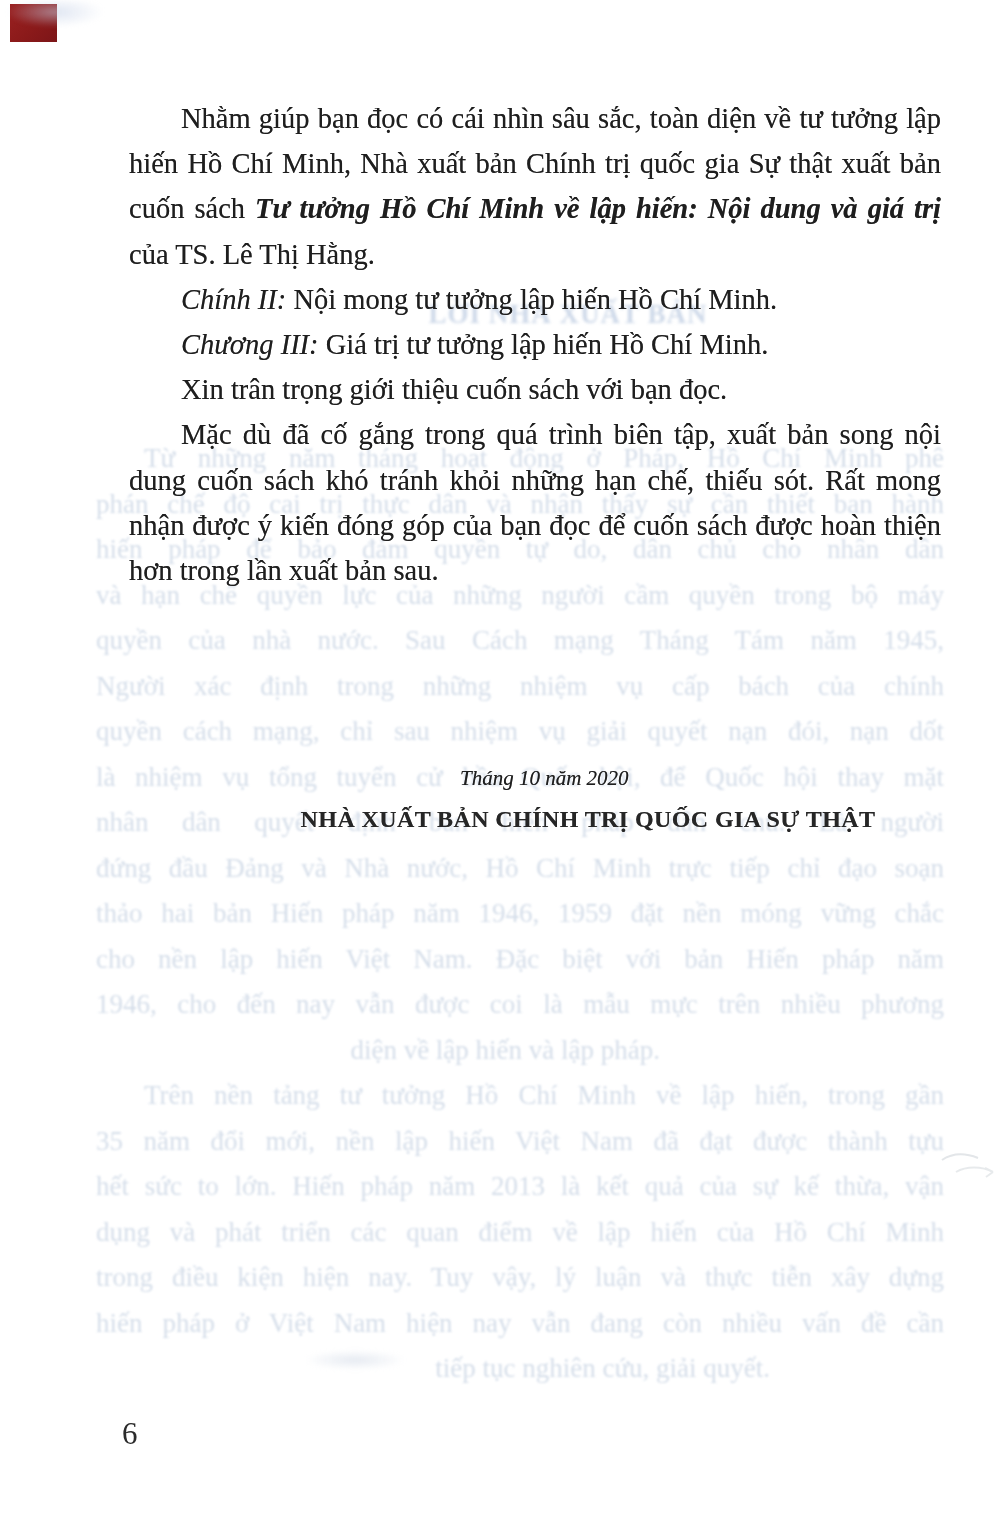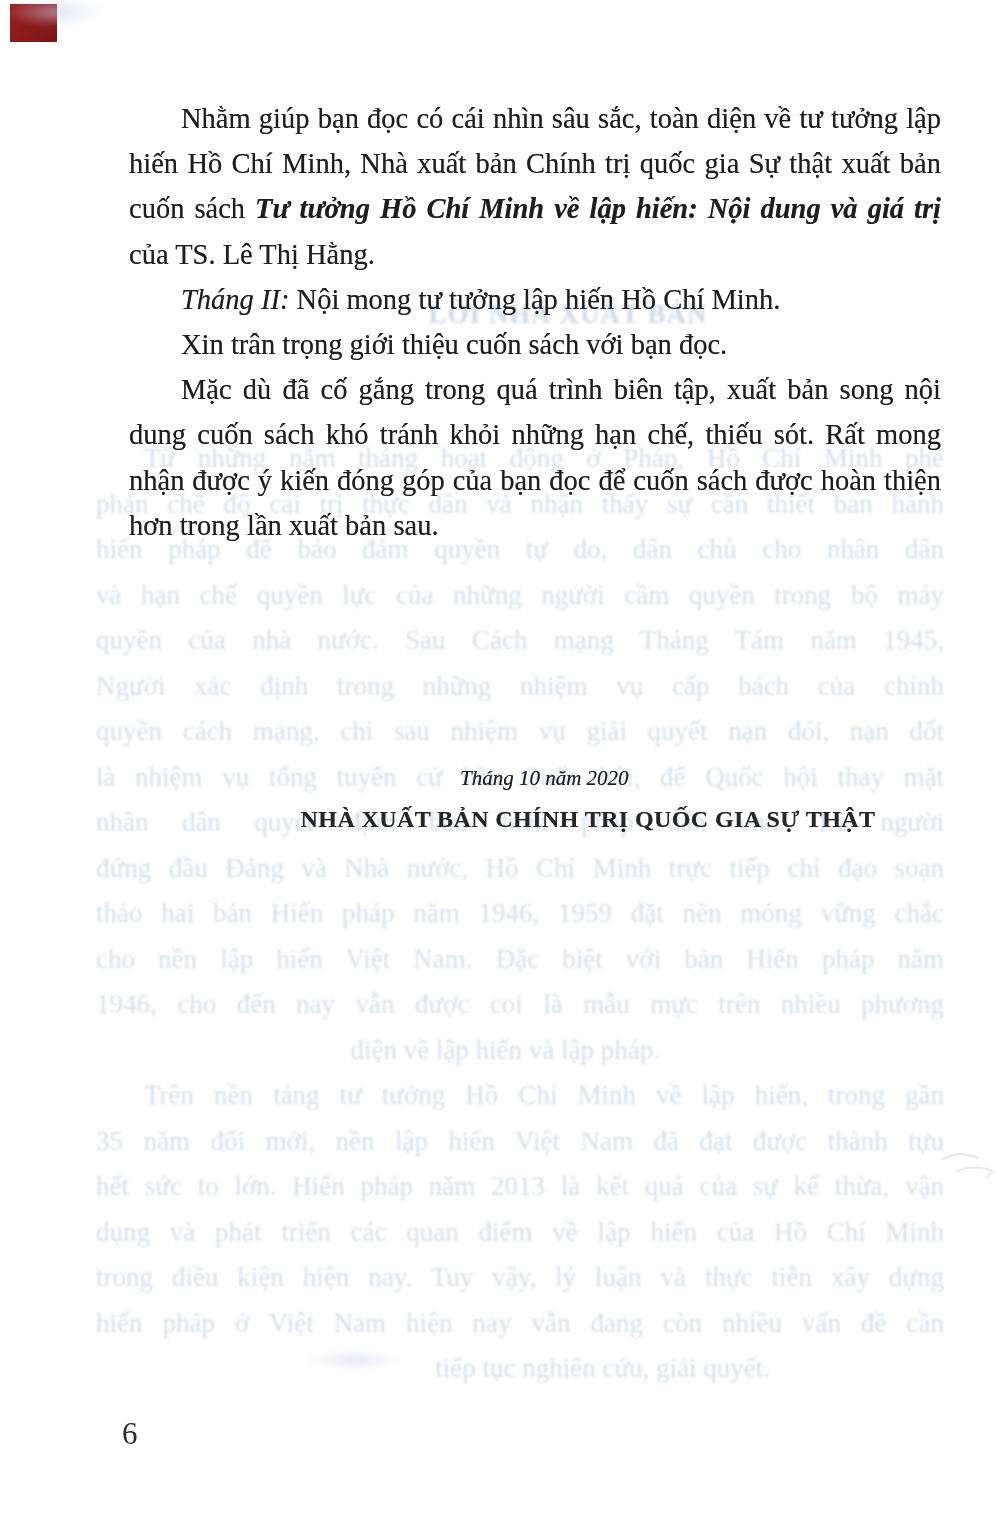--- a/index.html
+++ b/index.html
@@ -111,21 +111,22 @@
     <div class="ghost-line">35 năm đổi mới, nền lập hiến Việt Nam đã đạt được thành tựu</div>
     <div class="ghost-line">hết sức to lớn. Hiến pháp năm 2013 là kết quả của sự kế thừa, vận</div>
     <div class="ghost-line">dụng và phát triển các quan điểm về lập hiến của Hồ Chí Minh</div>
     <div class="ghost-line">trong điều kiện hiện nay. Tuy vậy, lý luận và thực tiễn xây dựng</div>
     <div class="ghost-line">hiến pháp ở Việt Nam hiện nay vẫn đang còn nhiều vấn đề cần</div>
     <div class="ghost-line g-end2">tiếp tục nghiên cứu, giải quyết.</div>
   </div>
 
   <div class="main-text">
     <p><span>Nhằm giúp bạn đọc có cái nhìn sâu sắc, toàn diện về tư tưởng lập hiến Hồ Chí Minh, Nhà xuất bản Chính trị quốc gia Sự thật xuất bản cuốn sách </span><span class="book-title">Tư tưởng Hồ Chí Minh về lập hiến: Nội dung và giá trị</span><span> của TS. Lê Thị Hằng.</span></p>
-    <p><span class="chap-label">Tháng II:</span><span> Nội mong tư tưởng lập hiến Hồ Chí Minh.</span></p>
+    <p><span class="chap-label">Chính II:</span><span> Nội mong tư tưởng lập hiến Hồ Chí Minh.</span></p>
+    <p><span class="chap-label">Chương III:</span><span> Giá trị tư tưởng lập hiến Hồ Chí Minh.</span></p>
     <p>Xin trân trọng giới thiệu cuốn sách với bạn đọc.</p>
     <p>Mặc dù đã cố gắng trong quá trình biên tập, xuất bản song nội dung cuốn sách khó tránh khỏi những hạn chế, thiếu sót. Rất mong nhận được ý kiến đóng góp của bạn đọc để cuốn sách được hoàn thiện hơn trong lần xuất bản sau.</p>
   </div>
 
   <div class="date-line">Tháng 10 năm 2020</div>
   <div class="publisher">NHÀ XUẤT BẢN CHÍNH TRỊ QUỐC GIA SỰ THẬT</div>
   <div class="page-number">6</div>
 
 </div>
 

